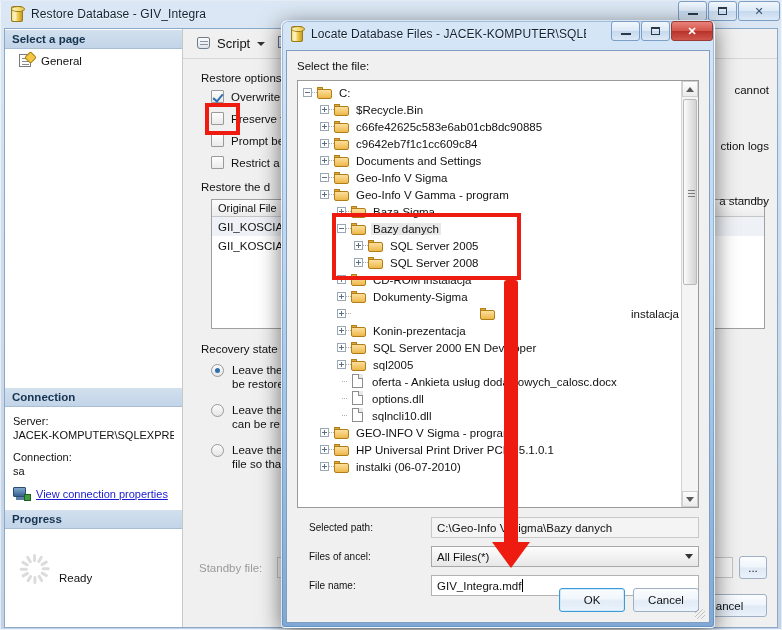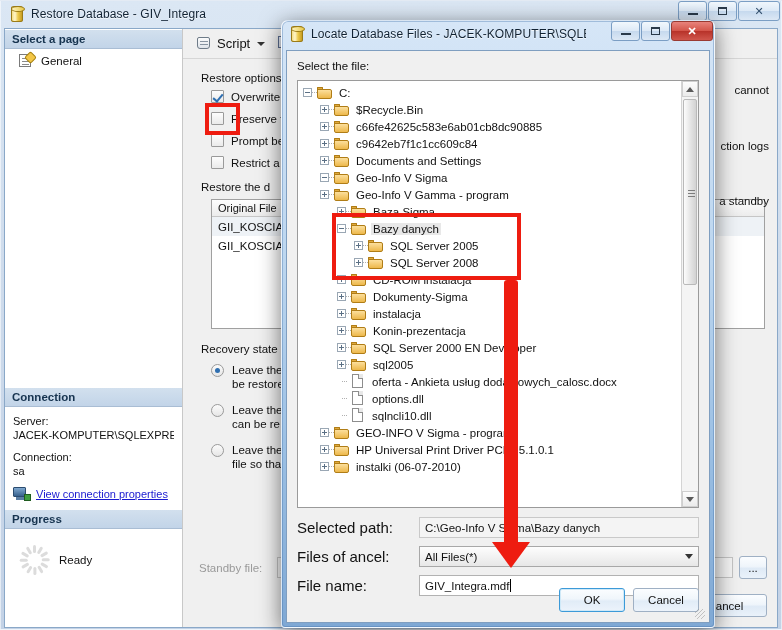--- a/index.html
+++ b/index.html
@@ -117,21 +117,21 @@
 
   .conn-block { padding:7px 8px 8px 8px; font-size:11px; color:#111; line-height:14px; }
   .conn-block .spacer { height:8px; }
   .conn-link { display:flex; align-items:center; margin-top:9px; }
   .conn-link a { color:#1a1ad0; text-decoration:underline; font-size:11px; }
   .pc-icon { width:18px; height:14px; margin-right:5px; position:relative; flex:none; }
   .pc-icon .mon { position:absolute; left:0; top:0; width:13px; height:10px; background:linear-gradient(180deg,#7fa8cf,#37618e); border:1px solid #2b4c70; border-radius:1px; }
   .pc-icon .base { position:absolute; left:3px; top:10px; width:8px; height:3px; background:#5b7fa5; }
   .pc-icon .plug { position:absolute; right:0; bottom:0; width:7px; height:7px; background:#3f9d3f; border:1px solid #1f5c1f; }
 
-  .progress-block { padding:16px 8px; display:flex; align-items:center; }
+  .progress-block { padding:2px 8px; display:flex; align-items:flex-end;margin-top:23px; }
   .spinner { width:30px; height:30px; margin:0 10px 0 6px; position:relative; flex:none; }
   .spinner i {
     position:absolute; left:13.5px; top:0; width:3.4px; height:8px;
     background:#d6d6d6; border-radius:2px;
     transform-origin: 1.7px 15px;
   }
   .progress-block .ptxt { font-size:11.5px; color:#111; }
 
   .rd-right { flex:1; position:relative; background:#f0f0f0; }
   .toolbar { height:30px; display:flex; align-items:center; padding-left:8px; border-bottom:1px solid #d6d6d6; background:#f0f0f0;}
@@ -222,21 +222,21 @@
   .tsb .arrow { position:absolute; left:0; width:16px; height:16px; background:linear-gradient(180deg,#fdfdfd,#ebebeb); border:1px solid #cfcfcf; display:flex; align-items:center; justify-content:center;}
   .tsb .arrow.up { top:0; } .tsb .arrow.down { bottom:0; }
   .tri-up { width:0;height:0;border-left:4px solid transparent;border-right:4px solid transparent;border-bottom:5px solid #5a5a5a;}
   .tri-dn { width:0;height:0;border-left:4px solid transparent;border-right:4px solid transparent;border-top:5px solid #5a5a5a;}
   .tsb .thumb { position:absolute; left:1px; top:18px; width:14px; height:186px;
     background:linear-gradient(90deg,#fcfcfc,#e4e4e4 55%,#d2d2d2); border:1px solid #b9b9b9; border-radius:2px; }
   .tsb .thumb:after { content:""; position:absolute; left:4px; top:90px; width:7px; height:1px; background:#7d7d7d; box-shadow:0 3px 0 #7d7d7d, 0 6px 0 #7d7d7d; }
 
   .ld-fields { position:absolute; left:10px; right:10px; top:466px; }
   .ldrow { display:flex; align-items:center; margin-bottom:8px; }
-  .ldrow .lab { width:122px; font-size:15px; color:#111; }
+  .ldrow .lab { width:122px; font-size:10px; color:#111;margin-left:12px; }
   .ldinput { flex:1; height:21px; border:1px solid #b2b2b2; background:#fff; font-size:11.5px; color:#111;
      display:flex; align-items:center; padding:0 5px; }
   .ldcombo { flex:1; height:21px; border:1px solid #a8a8a8;
      background:linear-gradient(180deg,#fdfdfd,#e7e7e7); font-size:11.5px; color:#111;
      display:flex; align-items:center; padding:0 5px; position:relative; }
   .ldcombo .cbtnx { position:absolute; right:1px; top:1px; bottom:1px; width:17px;
      display:flex; align-items:center; justify-content:center; }
   .caretdn { width:0;height:0;border-left:4px solid transparent;border-right:4px solid transparent;border-top:5px solid #333;}
   .caretblink { display:inline-block; width:1px; height:13px; background:#000; margin-left:1px; }
 
@@ -601,21 +601,21 @@
               <span class="tw">
                 <span class="box plus"></span>
                 <span class="dash"></span>
               </span>
               <span class="folder">
                 <span class="tab"></span>
                 <span class="body"></span>
               </span>
               <span class="tlabel">Dokumenty-Sigma</span>
             </div>
-            <div class="tnode" style="padding-left: 34px;">
+            <div class="tnode" style="padding-left: 34px; justify-content: space-between;">
               <span class="tw">
                 <span class="box plus"></span>
                 <span class="dash"></span>
               </span>
               <span class="folder">
                 <span class="tab"></span>
                 <span class="body"></span>
               </span>
               <span class="tlabel">instalacja</span>
             </div>

